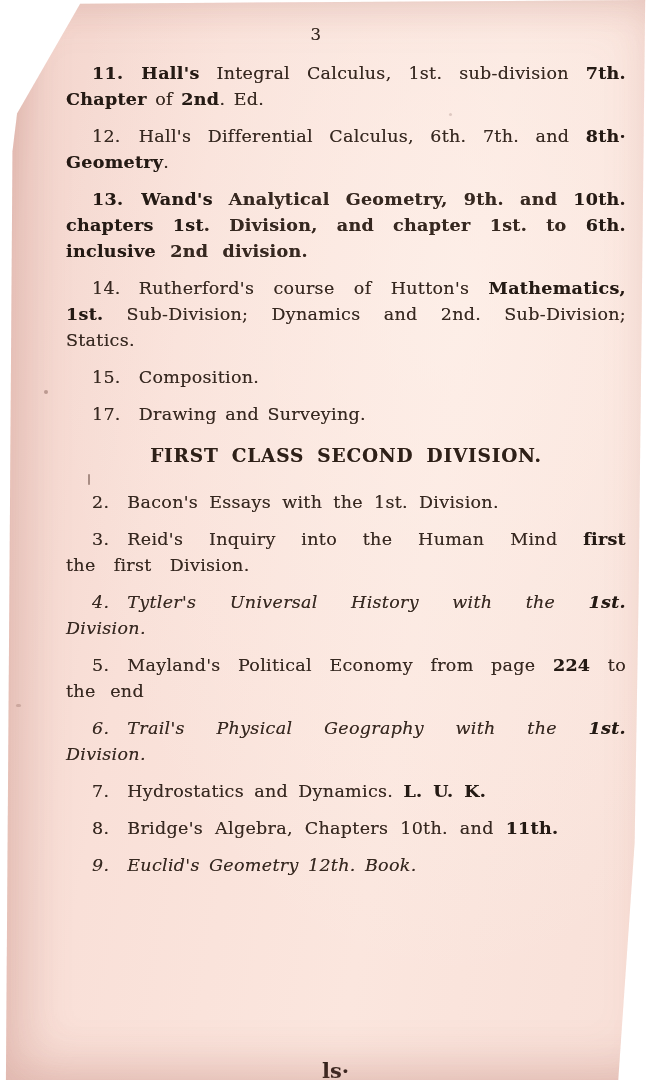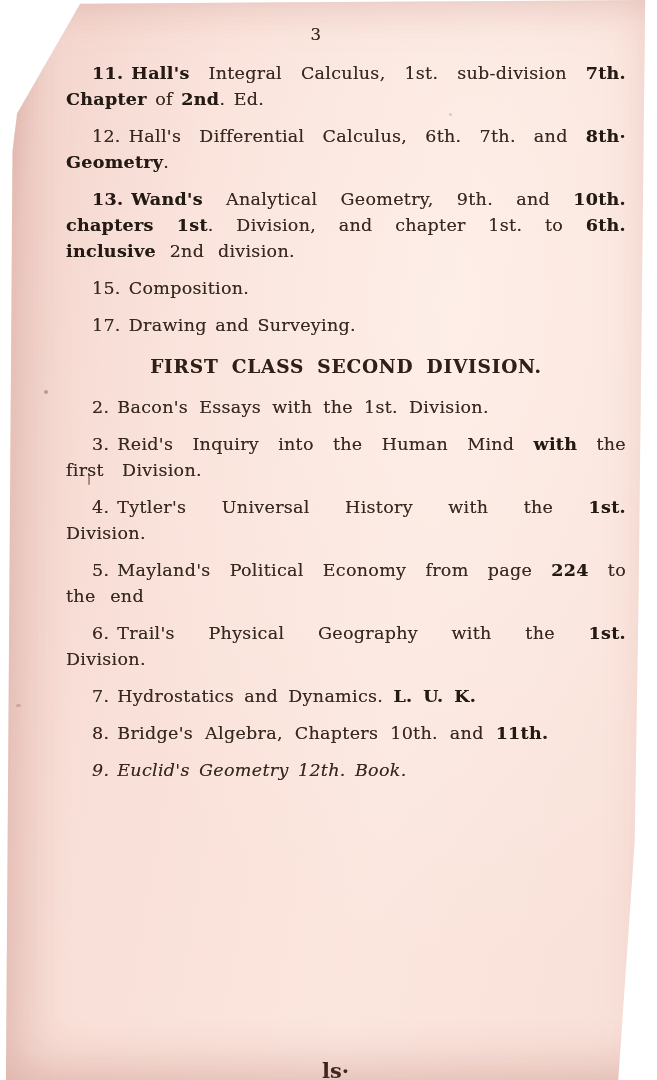--- a/index.html
+++ b/index.html
@@ -46,43 +46,43 @@
   .page-number {
     text-align: center;
     margin: 0 60px 12px 0;
     font-size: 16.5px;
   }
   p.item {
     margin: 0 0 11px 0;
     text-indent: 26px;
     text-align: justify;
   }
-  p.item .num { margin-right: 8px; }
+  p.item .num { margin-right: 18px; }
   b { color: #241a14; }
   h2.section-heading {
-    margin: 17px 0 15px 0;
+    margin: 17px 0 21px 0;
     font-size: 18.5px;
     line-height: 24px;
     text-align: center;
     font-weight: bold;
     letter-spacing: 0.8px;
     word-spacing: 6px;
     color: #2e2018;
   }
   
   .ws10 { word-spacing: 0.10em; }
   .ws15 { word-spacing: 0.15em; }
   .ws20 { word-spacing: 0.20em; font-style: italic; }
   .ws25 { word-spacing: 0.25em; }
   .ws30 { word-spacing: 0.30em; }
   .ws35 { word-spacing: 0.35em; }
-  .ws45 { word-spacing: 0.45em; }
+  .ws45 { word-spacing: 0.45em; font-weight: bold; }
   .ws50 { word-spacing: 0.50em; }
   .ws70 { word-spacing: 0.70em; }
-  .ws80 { word-spacing: 0.80em; }
+  .ws80 { word-spacing: 0.80em; font-style: italic; }
   .bottom-mark {
     position: absolute;
     left: 322px; top: 1058px;
     font-size: 21px; font-weight: bold;
     color: #241a14;
   }
   .speck { position: absolute; background: rgba(120,85,75,0.45); border-radius: 2px; }
   .speck.s1 { left: 44px; top: 390px; width: 4px; height: 4px; }
   .speck.s2 { left: 88px; top: 474px; width: 2px; height: 11px; background: rgba(90,60,50,0.5); }
   .speck.s3 { left: 16px; top: 704px; width: 5px; height: 3px; opacity: .6; }
@@ -96,32 +96,33 @@
     <div class="content">
 
       <div class="page-number">3</div>
 
       <p class="item ws15"><span class="num"><b>11.</b></span><span><b>Hall's</b> Integral Calculus, 1st. sub-division <b>7th.</b> <b>Chapter</b> of <b>2nd</b>. Ed.</span></p>
 
       <p class="item ws15"><span class="num">12.</span><span>Hall's Differential Calculus, 6th. 7th. and <b>8th·</b> <b>Geometry</b>.</span></p>
 
       <p class="item ws45"><span class="num"><b>13.</b></span><span><b>Wand's</b> Analytical Geometry, 9th. and <b>10th.</b> <b>chapters 1st</b>. Division, and chapter 1st. to <b>6th.</b> <b>inclusive</b> 2nd division.</span></p>
 
+      <p class="item ws30"><span class="num">14.</span><span>Rutherford's course of Hutton's <b>Mathematics,</b> <b>1st.</b> Sub-Division; Dynamics and 2nd. Sub-Division; Statics.</span></p>
 
       <p class="item ws10"><span class="num">15.</span><span>Composition.</span></p>
 
 
       <p class="item ws15"><span class="num">17.</span><span>Drawing and Surveying.</span></p>
 
       <h2 class="section-heading">FIRST CLASS SECOND DIVISION.</h2>
 
 
       <p class="item ws30"><span class="num">2.</span><span>Bacon's Essays with the 1st. Division.</span></p>
 
-      <p class="item ws70"><span class="num">3.</span><span>Reid's Inquiry into the Human Mind <b>with</b> the first Division.</span></p>
+      <p class="item ws70"><span class="num">3.</span><span>Reid's Inquiry into the Human Mind <b>first</b> the first Division.</span></p>
 
       <p class="item ws80"><span class="num">4.</span><span>Tytler's Universal History with the <b>1st.</b> Division.</span></p>
 
       <p class="item ws50"><span class="num">5.</span><span>Mayland's Political Economy from page <b>224</b> to the end</span></p>
 
       <p class="item ws80"><span class="num">6.</span><span>Trail's Physical Geography with the <b>1st.</b> Division.</span></p>
 
       <p class="item ws25"><span class="num">7.</span><span>Hydrostatics and Dynamics. <b>L. U. K.</b></span></p>
 
       <p class="item ws35"><span class="num">8.</span><span>Bridge's Algebra, Chapters 10th. and <b>11th.</b></span></p>

